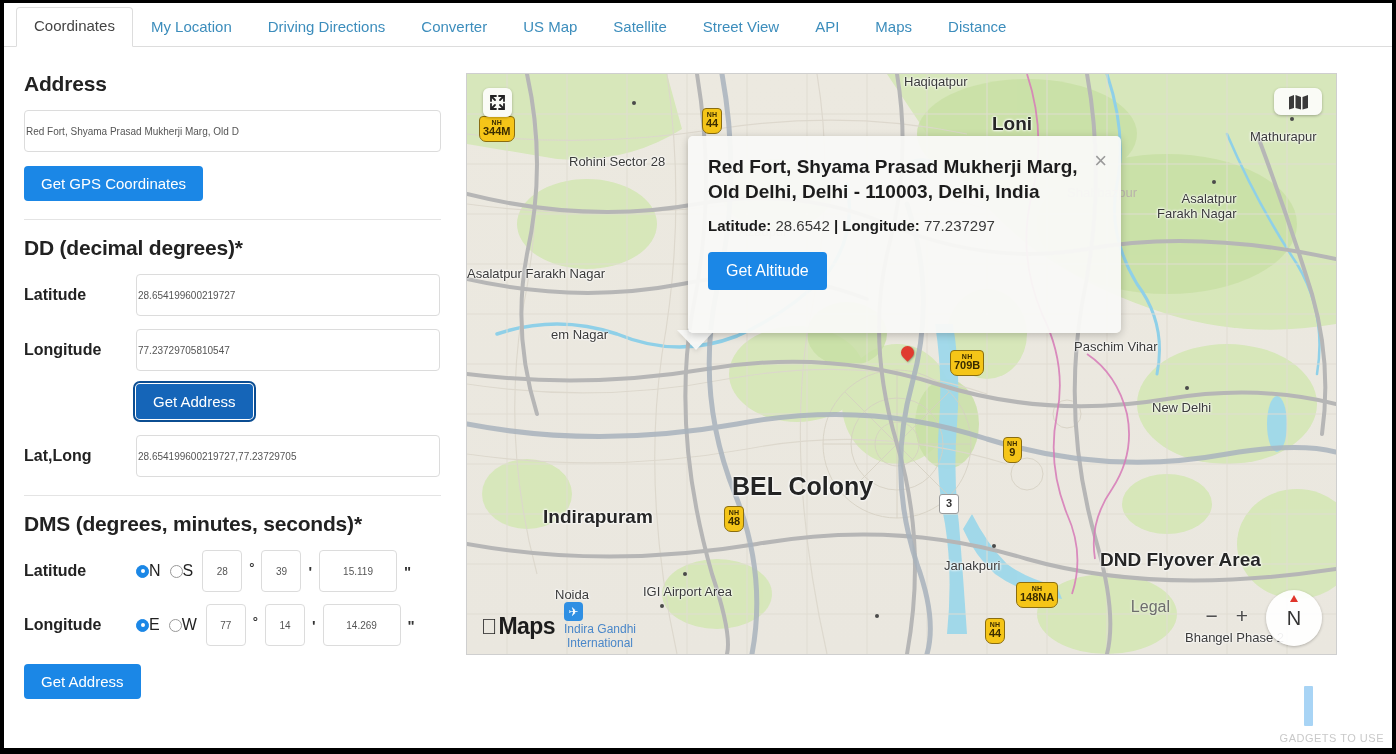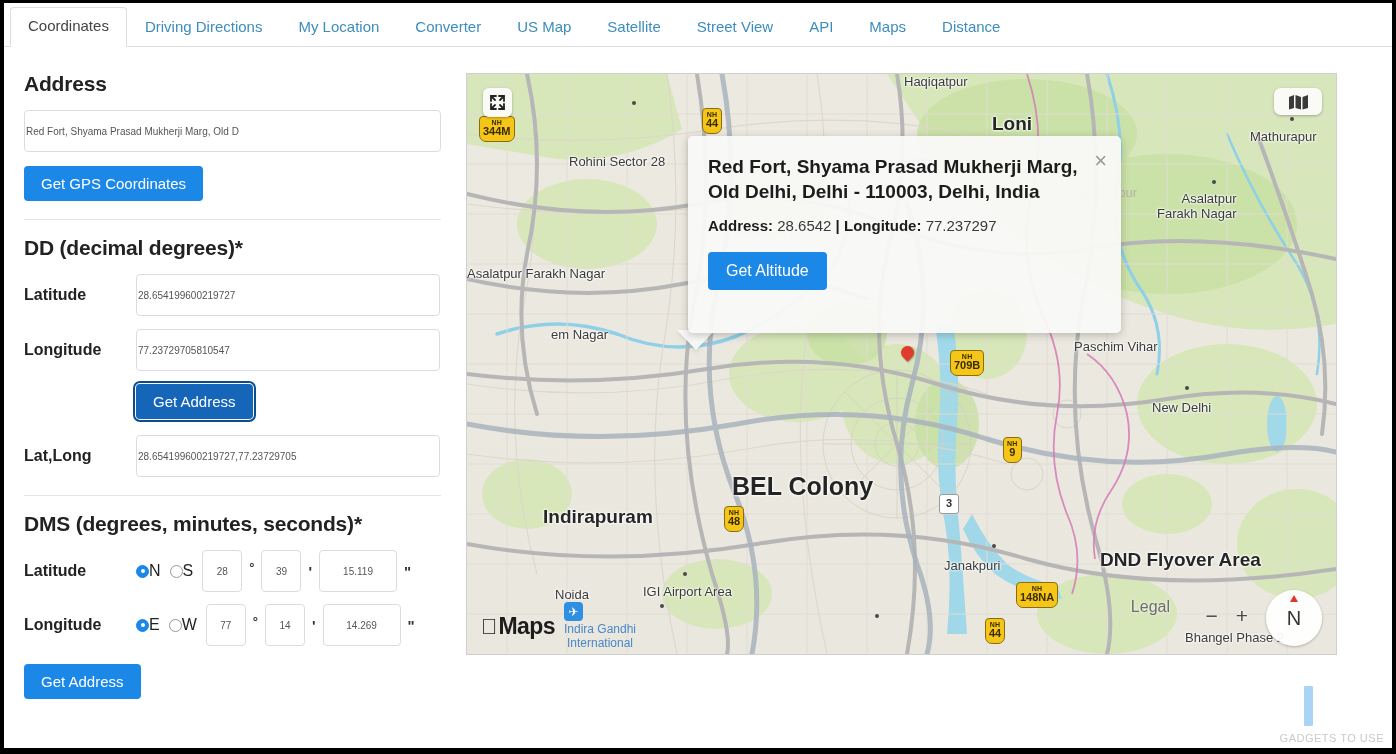--- a/index.html
+++ b/index.html
@@ -17,21 +17,21 @@
   .frame-bottom { position:absolute; left:0; bottom:0; width:1396px; height:6px; background:#000; }
   .frame-left { position:absolute; left:0; top:0; width:4px; height:754px; background:#000; }
   .frame-right { position:absolute; right:0; top:0; width:4px; height:754px; background:#000; }
 
   
   .tabbar {
     position:absolute; left:4px; top:3px; width:1388px; height:44px;
     background:#fff;
     border-bottom:1px solid #dddddd;
     display:flex; align-items:flex-end;
-    padding-left:6px;
+    padding-left:12px;
   }
   .tab {
     font-size:15px;
     color:#3c8dbc;
     padding:10px 18px 11px 18px;
     cursor:pointer;
     white-space:nowrap;
     line-height:1.2;
     position:relative;
     top:1px;
@@ -276,22 +276,22 @@
 
 <div class="page">
 
   <div class="frame-top"></div>
   <div class="frame-left"></div>
   <div class="frame-right"></div>
   <div class="frame-bottom"></div>
 
   <div class="tabbar">
     <div class="tab active">Coordinates</div>
+    <div class="tab">My Location</div>
     <div class="tab">Driving Directions</div>
-    <div class="tab">My Location</div>
     <div class="tab">Converter</div>
     <div class="tab">US Map</div>
     <div class="tab">Satellite</div>
     <div class="tab">Street View</div>
     <div class="tab">API</div>
     <div class="tab">Maps</div>
     <div class="tab">Distance</div>
   </div>
 
   <div class="left-panel">
@@ -517,21 +517,21 @@
     </div>
 
     <div class="pin"></div>
 
     <div class="popup-tail"></div>
 
     <div class="popup">
       <div class="popup-close">×</div>
       <div class="popup-title">Red Fort, Shyama Prasad Mukherji Marg, Old Delhi, Delhi - 110003, Delhi, India</div>
       <div class="popup-coords">
-        <b>Address:</b>
+        <b>Latitude:</b>
         <span>28.6542</span>
         <b>|</b>
         <b>Longitude:</b>
         <span>77.237297</span>
       </div>
       <button class="btn-altitude">Get Altitude</button>
     </div>
 
     <div class="map-btn fullscreen-btn">
       <svg width="17" height="17" viewBox="0 0 17 17">

